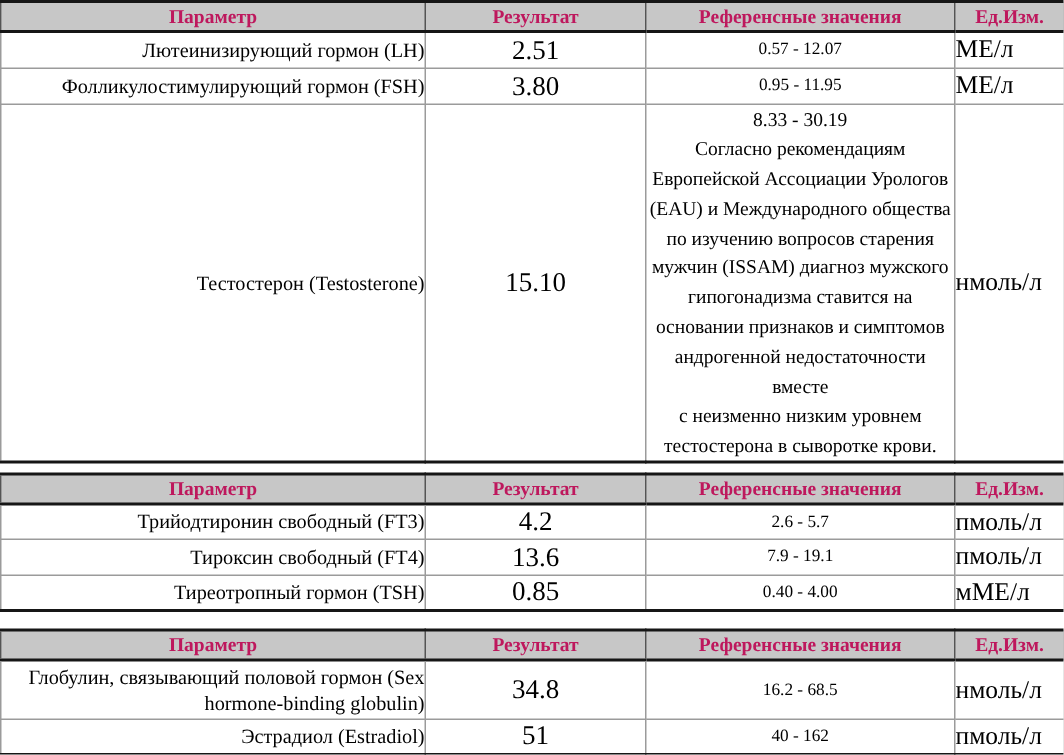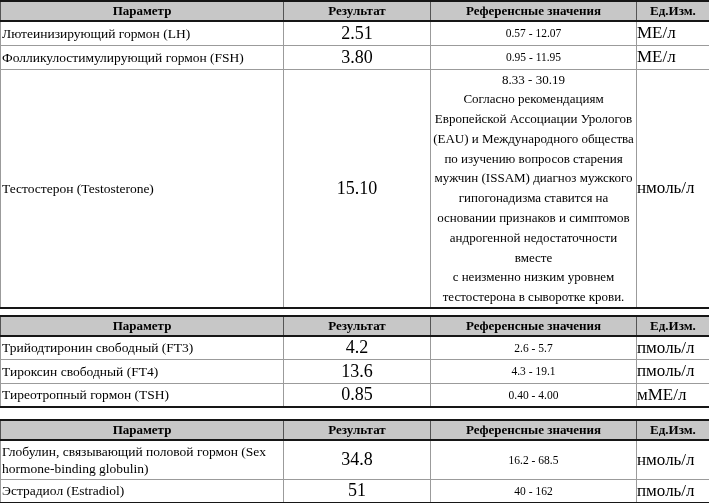--- a/index.html
+++ b/index.html
@@ -35,34 +35,34 @@
     background: #c7c7c7;
     font-family: "Liberation Serif", serif;
     font-size: 13px;
     font-weight: bold;
     text-align: center;
     vertical-align: middle;
     height: 18px;
     padding: 0;
     border: 1px solid #545454;
     border-bottom: 2px solid #161616;
-    color: #000000;
+    color: #be185d;
   }
   td {
     border: 1px solid #9b9b9b;
     padding: 0;
     vertical-align: middle;
     background: #ffffff;
   }
   tr.r24 { height: 24px; }
   tr.r23 { height: 23px; }
   tr.r39 { height: 39px; }
   tr.rtall { height: 219px; }
   td.param {
-    text-align: left;
+    text-align: right;
     padding-left: 1px;
     font-size: 13.5px;
     line-height: 17px;
   }
   td.result { text-align: center; font-size: 18px; }
   td.ref    { text-align: center; font-size: 11.5px; margin-left: 24px; }
   td.unit   { font-size: 17px; }
   td.ref-multi {
     text-align: center;
     font-size: 13px;
@@ -140,21 +140,21 @@
     <tbody>
       <tr class="r23">
         <td class="param">Трийодтиронин свободный (FT3)</td>
         <td class="result">4.2</td>
         <td class="ref">2.6 - 5.7</td>
         <td class="unit">пмоль/л</td>
       </tr>
       <tr class="r24">
         <td class="param">Тироксин свободный (FT4)</td>
         <td class="result">13.6</td>
-        <td class="ref">4.3 - 19.1</td>
+        <td class="ref">7.9 - 19.1</td>
         <td class="unit">пмоль/л</td>
       </tr>
       <tr class="r24">
         <td class="param">Тиреотропный гормон (TSH)</td>
         <td class="result">0.85</td>
         <td class="ref">0.40 - 4.00</td>
         <td class="unit">мМЕ/л</td>
       </tr>
     </tbody>
   </table>

